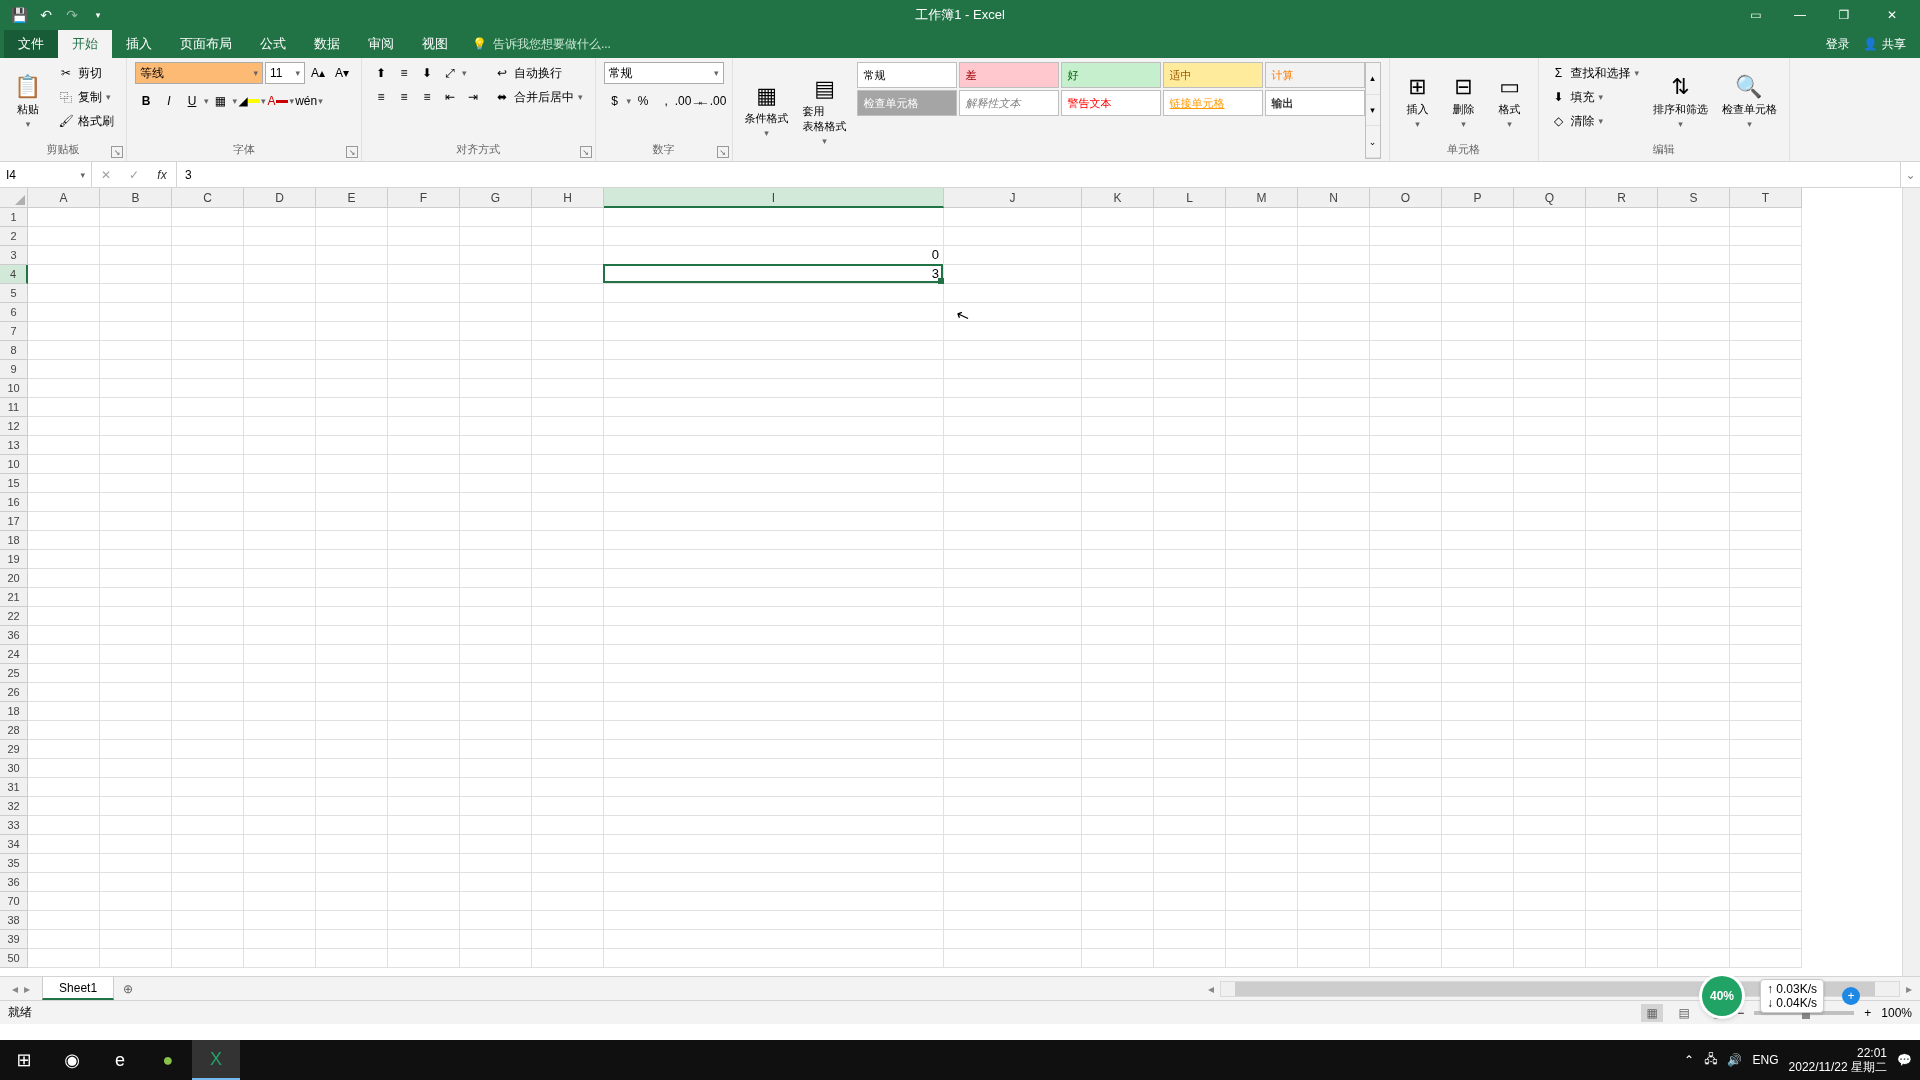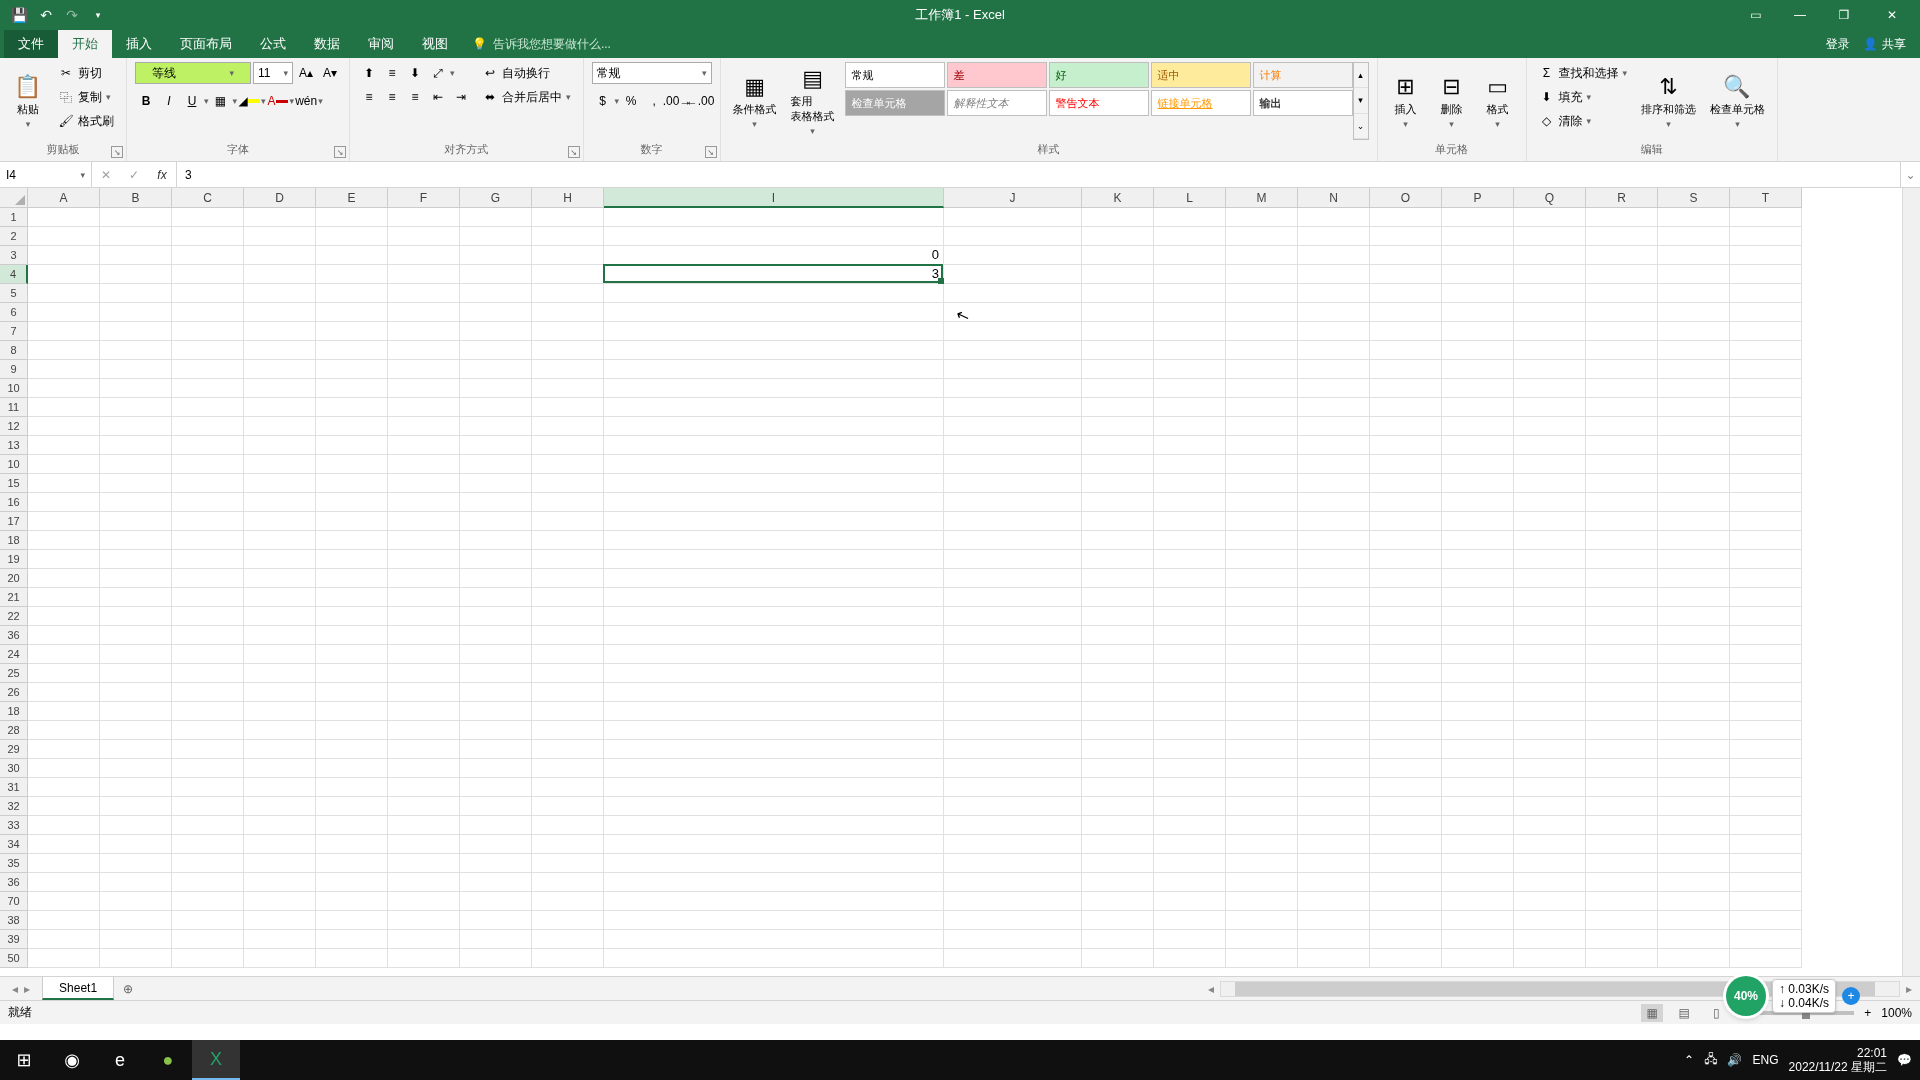--- a/index.html
+++ b/index.html
@@ -30,21 +30,21 @@
 .dlg-launch { position: absolute; right: 3px; bottom: 3px; width: 12px; height: 12px; border: 1px solid #999; font-size: 8px; color: #666; display: flex; align-items: center; justify-content: center;}
 
 .bigbtn { display: flex; flex-direction: column; align-items: center; justify-content: center; gap: 2px; min-width: 40px; padding: 2px 4px; }
 .bigbtn .icon { font-size: 22px; }
 .bigbtn .lbl { font-size: 11px; }
 .stack { display: flex; flex-direction: column; gap: 2px; }
 .smbtn { display: flex; align-items: center; gap: 4px; height: 22px; padding: 0 4px; }
 .smbtn .icon { width: 16px; text-align: center; }
 
 .font-row { display: flex; align-items: center; gap: 2px; }
-.font-name { width: 116px; height: 22px; border: 1px solid #ababab; background: #bef264; padding: 0 16px; display: flex; align-items: center; justify-content: space-between; }
+.font-name { width: 128px; height: 22px; border: 1px solid #ababab; background: #fdba74; padding: 0 4px; display: flex; align-items: center; justify-content: space-between; }
 .font-size { width: 40px; height: 22px; border: 1px solid #ababab; background: #fff; padding: 0 4px; display: flex; align-items: center; justify-content: space-between; }
 .caret { font-size: 9px; color: #666; }
 .fmt-btn { width: 22px; height: 22px; display: inline-flex; align-items: center; justify-content: center; }
 .fmt-row { display: flex; gap: 1px; align-items: center; }
 
 .numfmt { width: 120px; height: 22px; border: 1px solid #ababab; background: #fff; padding: 0 4px; display: flex; align-items: center; justify-content: space-between; }
 
 .style-gallery { display: grid; grid-template-columns: repeat(5, 100px); grid-auto-rows: 26px; gap: 2px; }
 .style-cell { border: 1px solid #bfbfbf; display: flex; align-items: center; padding: 0 6px; font-size: 11px; background: #fff; }
 .sc-bad { background: #ffc7ce; color: #9c0006; }
@@ -105,21 +105,21 @@
 .zoom-slider { width: 100px; height: 4px; background: #c0c0c0; position: relative; }
 .zoom-slider .thumb { position: absolute; left: 48px; top: -4px; width: 8px; height: 12px; background: #888; }
 
 
 .taskbar { position: absolute; bottom: 0; left: 0; right: 0; height: 40px; background: #101010; display: flex; align-items: center; }
 .taskbar .tbtn { width: 48px; height: 40px; display: flex; align-items: center; justify-content: center; color: #fff; font-size: 18px; }
 .taskbar .tbtn.active { background: #333; border-bottom: 2px solid #76b9ed; }
 .taskbar .tray { margin-left: auto; display: flex; align-items: center; gap: 10px; padding-right: 8px; color: #fff; font-size: 11px; }
 .tray .clock { text-align: right; line-height: 1.2; }
 
-.floater { position: absolute; right: 60px; bottom: 64px; display: flex; align-items: center; gap: 6px; justify-content: flex-end; }
+.floater { position: absolute; right: 60px; bottom: 64px; display: flex; align-items: center; gap: 18px; justify-content: flex-end; }
 .floater .pct { width: 40px; height: 40px; border-radius: 50%; background: #21a366; color: #fff; display: flex; align-items: center; justify-content: center; font-weight: bold; font-size: 12px; box-shadow: 0 0 0 3px #fff, 0 2px 6px rgba(0,0,0,.3);}
 .floater .net { background: #fff; border: 1px solid #ccc; border-radius: 4px; padding: 2px 6px; font-size: 10px; line-height: 1.2; box-shadow: 0 1px 3px rgba(0,0,0,.2);}
 .floater .plus { width: 18px; height: 18px; border-radius: 50%; background: #1e88e5; color: #fff; display: flex; align-items: center; justify-content: center; font-size: 12px; }
 </style>
 </head>
 <body>
 
 <div class="title-bar">
   <div class="qat">
     <span class="icon">💾</span>
@@ -296,21 +296,20 @@
           <div class="style-cell sc-link">链接单元格</div>
           <div class="style-cell sc-out">输出</div>
         </div>
         <div class="gallery-more">
             <div>▴</div>
             <div>▾</div>
             <div>⌄</div>
           </div>
       </div>
     </div>
-    <div class="group-label">样式</div>
   </div>
 
   <div class="group">
     <div class="group-body">
       <div class="bigbtn">
           <span class="icon">⊞</span>
           <span class="lbl">插入</span>
           <span class="caret">▾</span>
         </div>
       <div class="bigbtn">

